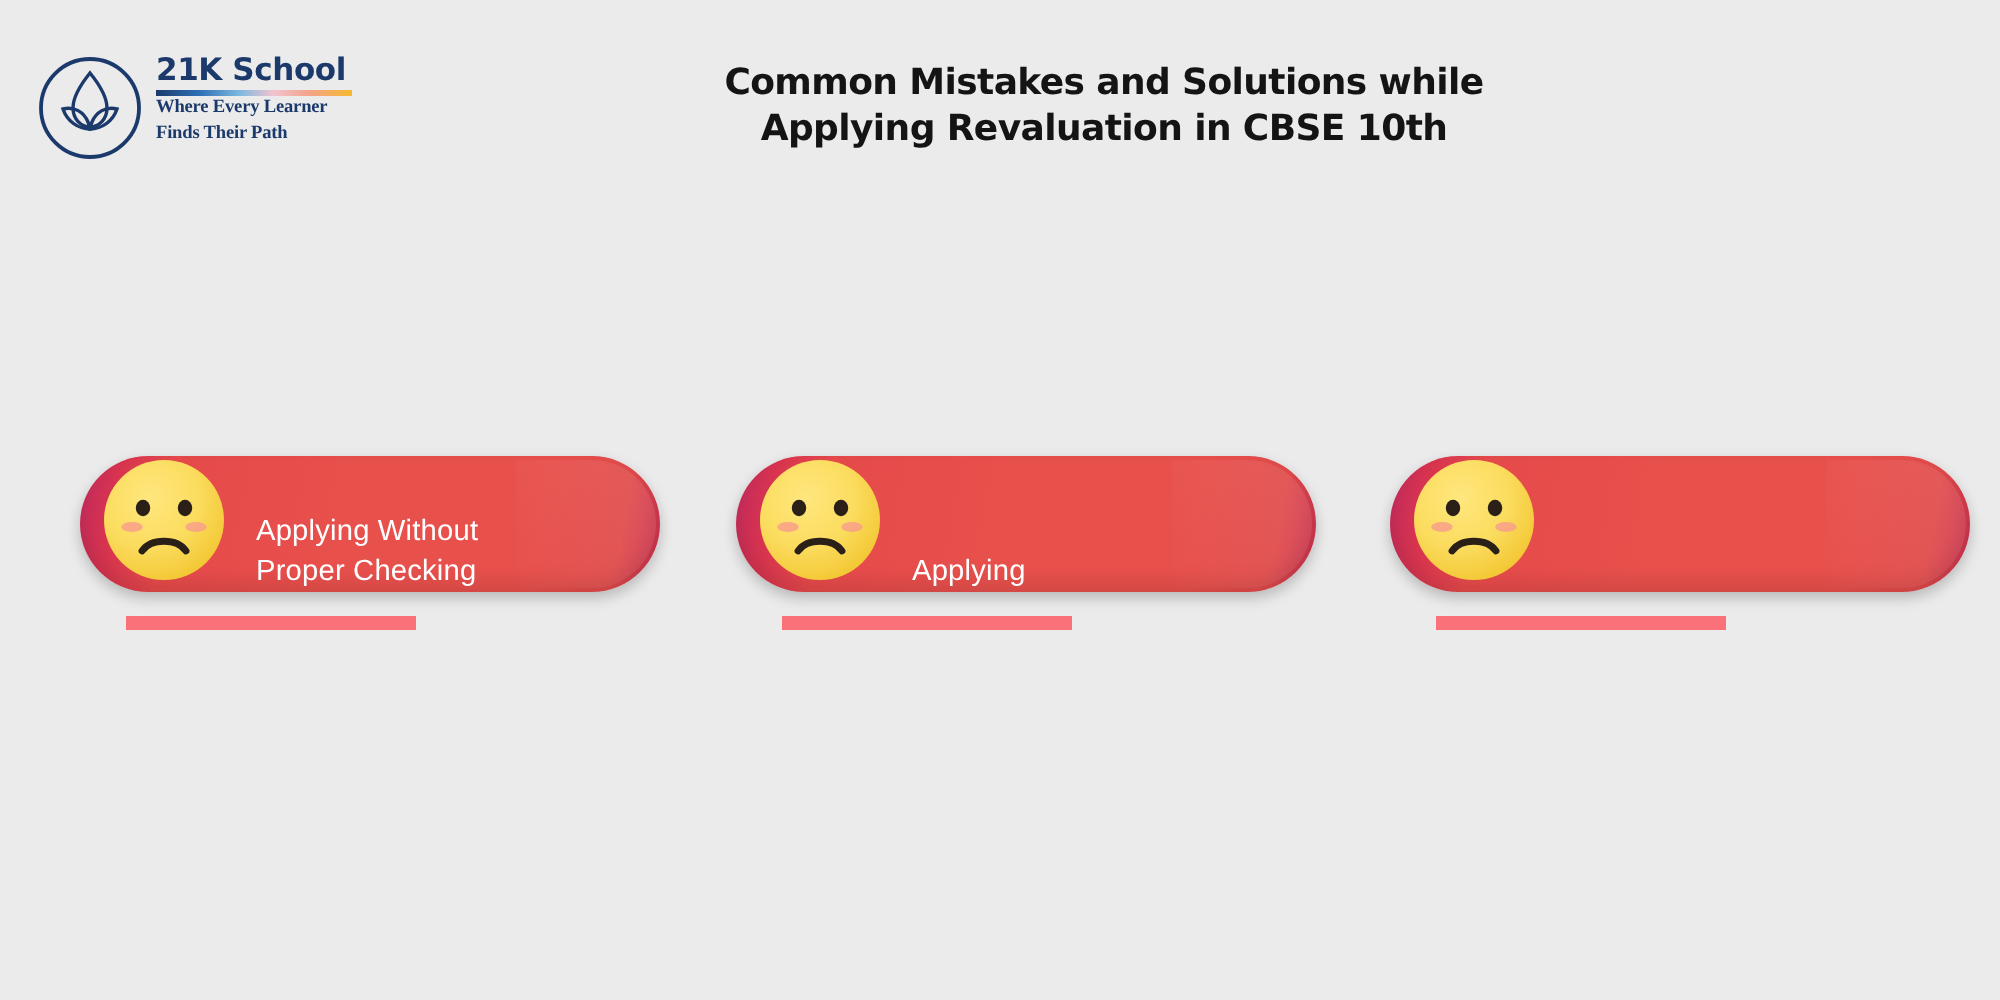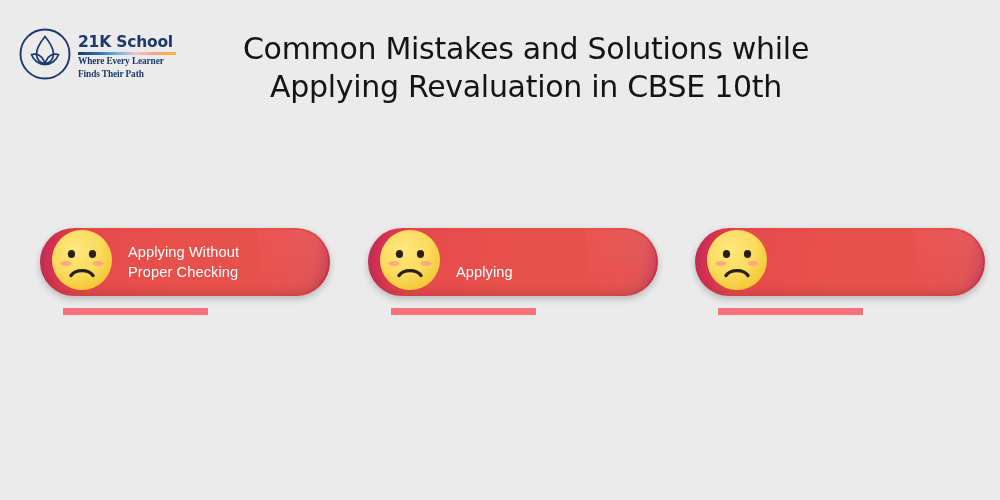--- a/index.html
+++ b/index.html
@@ -21,21 +21,21 @@
     top: 0; left: 0;
     width: 1000px;
     height: 120px;
   }
 
   #logo {
     position: absolute;
     left: 18px;
     top: 27px;
     display: flex;
-    align-items: flex-end;
+    align-items: flex-start;
   }
   #logo-mark {
     width: 54px;
     height: 54px;
     flex: 0 0 54px;
   }
   #logo-text {
     margin-left: 6px;
     display: flex;
     flex-direction: column;
@@ -62,27 +62,27 @@
     font-size: 9.3px;
     font-weight: bold;
     color: #1b3a6b;
     line-height: 1.28;
     letter-spacing: -0.1px;
     margin-top: 1px;
   }
 
   #page-title {
     position: absolute;
-    left: 176px;
+    left: 202px;
     top: 30px;
     width: 700px;
     text-align: center;
     font-family: "DejaVu Sans", sans-serif;
-    font-size: 30px;
-    font-weight: normal;
+    font-size: 18px;
+    font-weight: bold;
     color: #141414;
     line-height: 1.28;
     letter-spacing: -0.3px;
   }
 
   
   #cards {
     position: absolute;
     top: 228px;
     left: 0;
@@ -97,21 +97,21 @@
   .card-pill {
     position: relative;
     height: 68px;
     border-radius: 34px;
     background: linear-gradient(100deg,
         #c32a5e 0%, #d8344f 7%, #e54a4a 16%,
         #e8504c 45%, #e8504c 78%, #e04a4a 92%, #c9304f 100%);
     box-shadow: 0 3px 7px rgba(0,0,0,0.22),
                 inset 0 -5px 9px rgba(0,0,0,0.10);
     display: flex;
-    align-items: center;
+    align-items: flex-end;
     overflow: visible;
   }
   .card-pill::after {
     content: "";
     position: absolute;
     right: 2px; top: 2px;
     width: 70px; height: 64px;
     border-radius: 0 34px 34px 0;
     background: linear-gradient(250deg, rgba(255,255,255,0.10), rgba(255,255,255,0));
     pointer-events: none;

